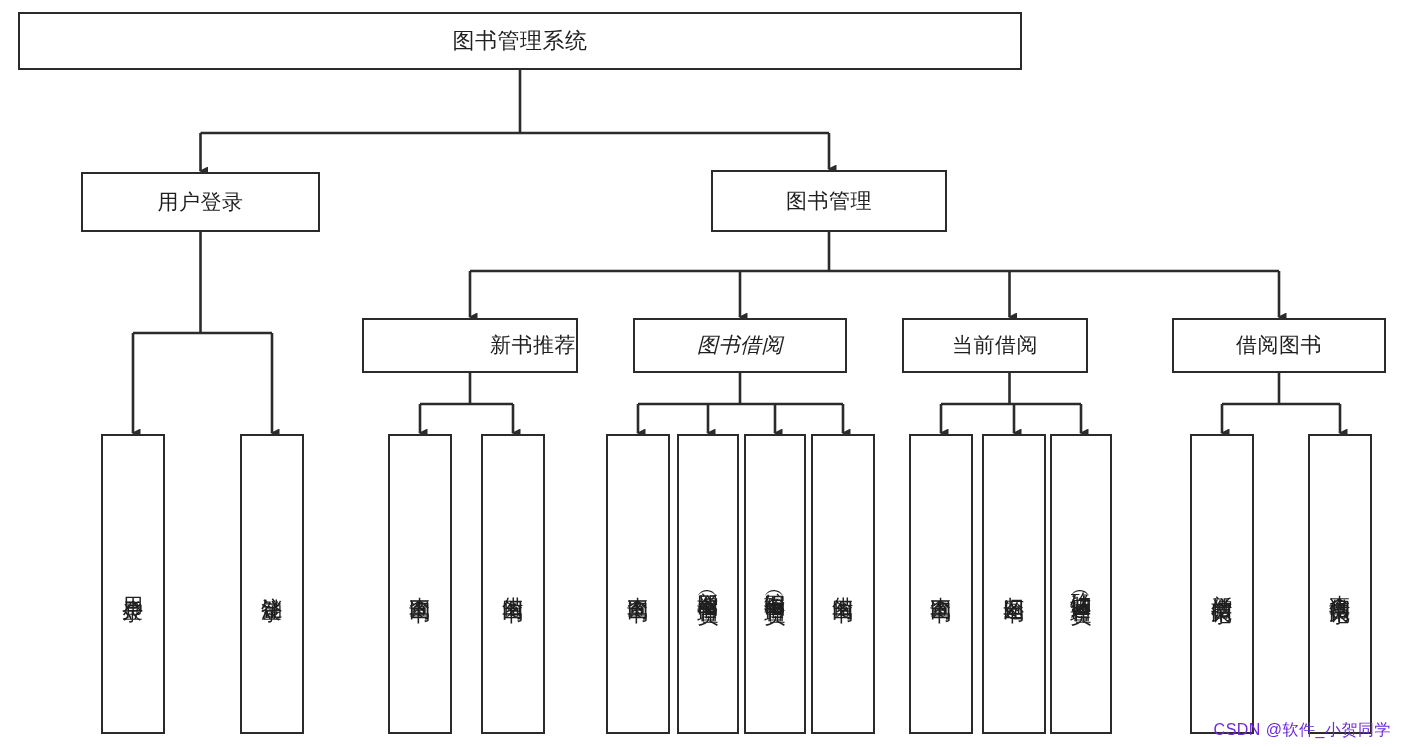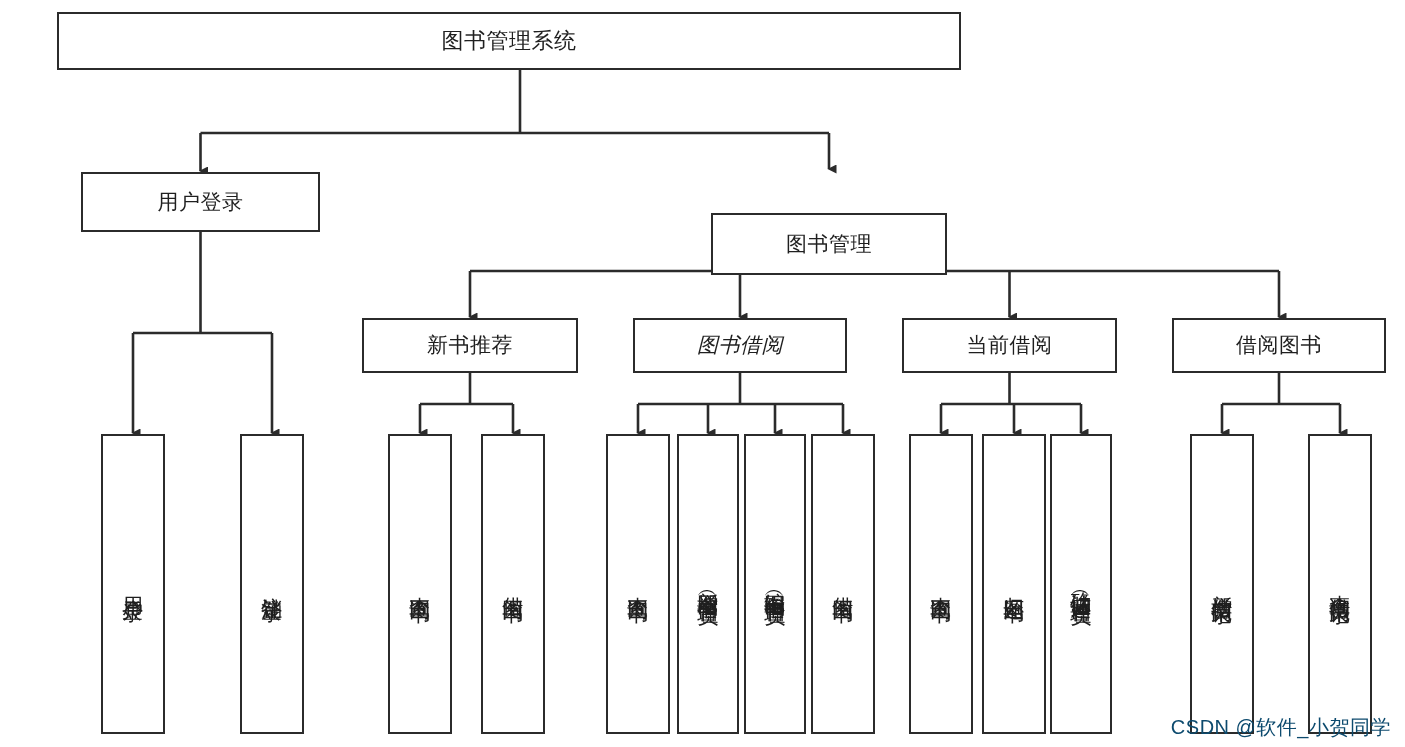--- a/index.html
+++ b/index.html
@@ -48,22 +48,22 @@
     text-orientation:upright;
     font-size:21px;
     line-height:1.22;
     letter-spacing:2px;
     white-space:nowrap;
   }
   .watermark{
     position:absolute;
     right:14px;
     bottom:6px;
-    font-size:20px;
-    color:#0c4a6e;
+    font-size:16px;
+    color:#6d28d9;
     letter-spacing:0.5px;
     z-index:5;
     user-select:none;
     white-space:nowrap;
   }
 </style>
 </head>
 <body>
 
 <div id="stage">
@@ -105,36 +105,36 @@
         <path d="M 1014 404 L 1014 433" marker-end="url(#arrow)"></path>
         <path d="M 1081 404 L 1081 433" marker-end="url(#arrow)"></path>
         <path d="M 1279 373 L 1279 404"></path>
         <path d="M 1222 404 L 1340 404"></path>
         <path d="M 1222 404 L 1222 433" marker-end="url(#arrow)"></path>
         <path d="M 1340 404 L 1340 433" marker-end="url(#arrow)"></path>
       </g>
   </svg>
 
   <div id="node-layer">
-      <div class="node root" style="left: 18px; top: 12px; width: 904px; height: 58px; margin-left: 39px;">
+      <div class="node root" style="left: 18px; top: 12px; width: 1004px; height: 58px;">
         <span class="lbl">图书管理系统</span>
       </div>
       <div class="node mid" style="left: 81px; top: 172px; width: 239px; height: 60px;">
         <span class="lbl">用户登录</span>
       </div>
-      <div class="node mid" style="left: 711px; top: 170px; width: 236px; height: 62px; margin-top: 43px;">
+      <div class="node mid" style="left: 711px; top: 170px; width: 236px; height: 62px;">
         <span class="lbl">图书管理</span>
       </div>
-      <div class="node mid" style="left: 362px; top: 318px; width: 216px; height: 55px;">
+      <div class="node mid" style="left: 362px; top: 318px; width: 216px; height: 55px; justify-content: flex-end;">
         <span class="lbl">新书推荐</span>
       </div>
       <div class="node mid" style="left: 633px; top: 318px; width: 214px; height: 55px; font-style: italic;">
         <span class="lbl">图书借阅</span>
       </div>
-      <div class="node mid" style="left: 902px; top: 318px; width: 215px; height: 55px;">
+      <div class="node mid" style="left: 902px; top: 318px; width: 186px; height: 55px;">
         <span class="lbl">当前借阅</span>
       </div>
       <div class="node mid" style="left: 1172px; top: 318px; width: 214px; height: 55px;">
         <span class="lbl">借阅图书</span>
       </div>
       <div class="node leaf" style="left: 101px; top: 434px; width: 64px; height: 300px;">
         <span class="lbl">用户登录</span>
       </div>
       <div class="node leaf" style="left: 240px; top: 434px; width: 64px; height: 300px;">
         <span class="lbl">注销登录</span>

